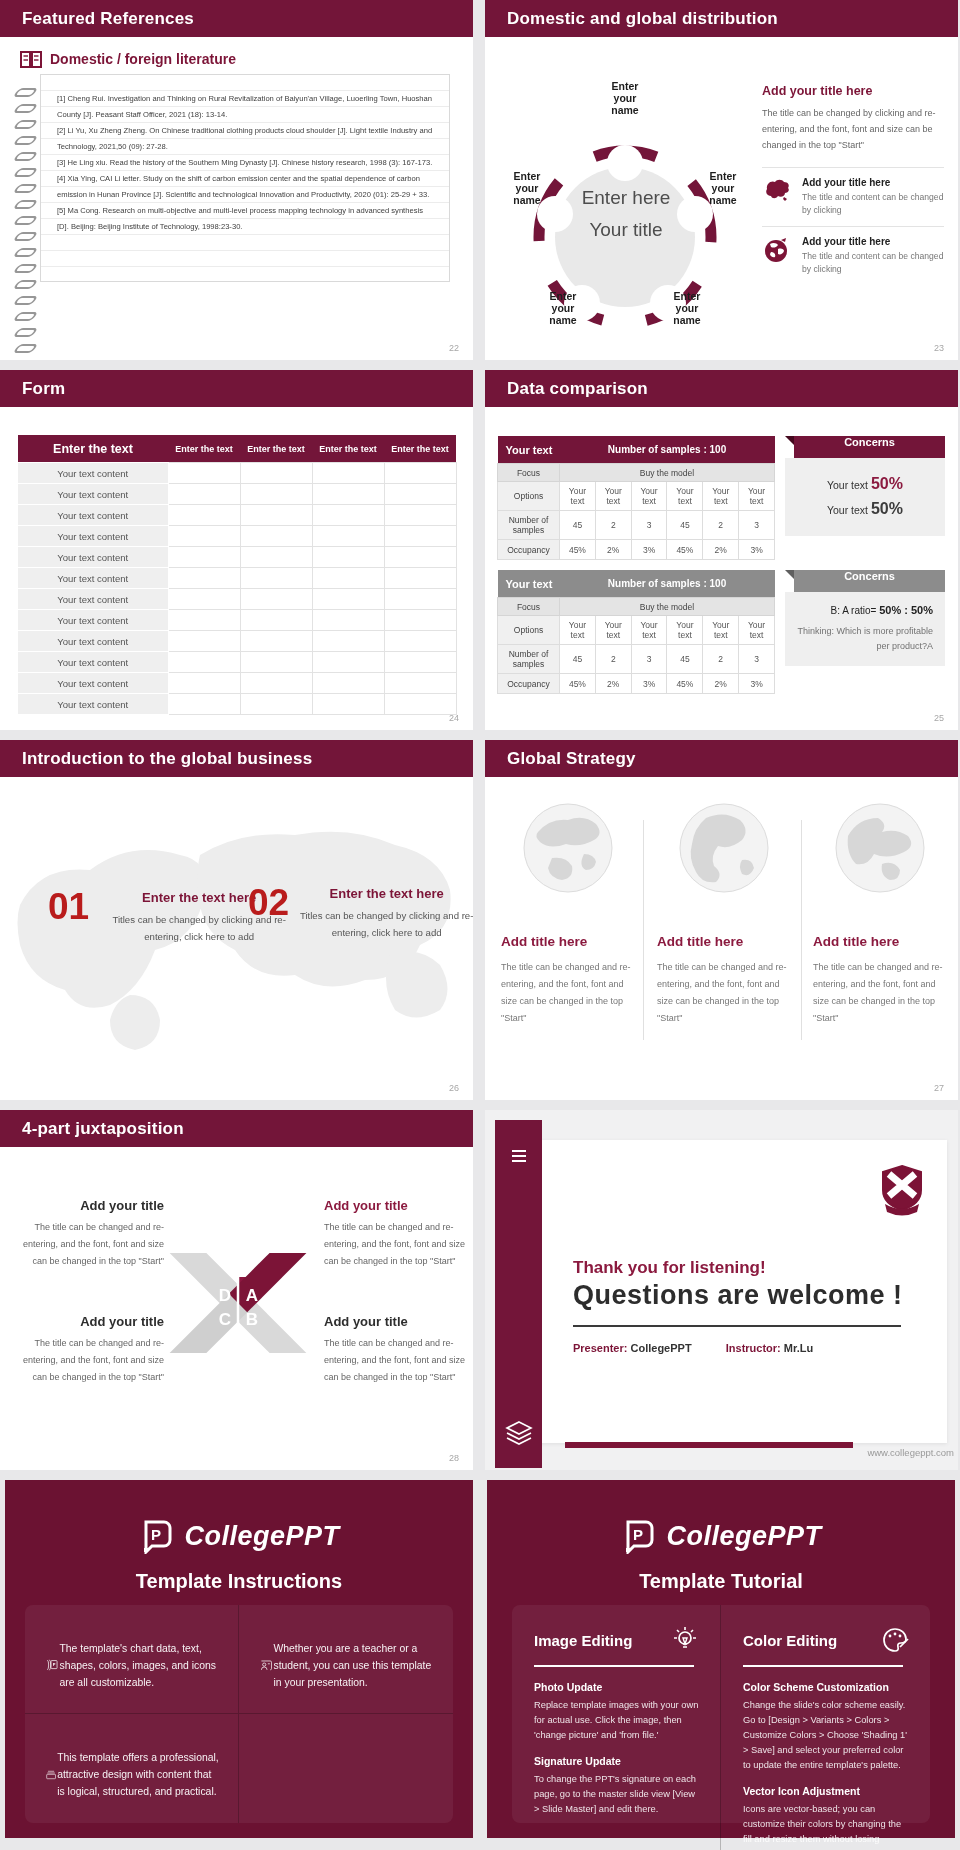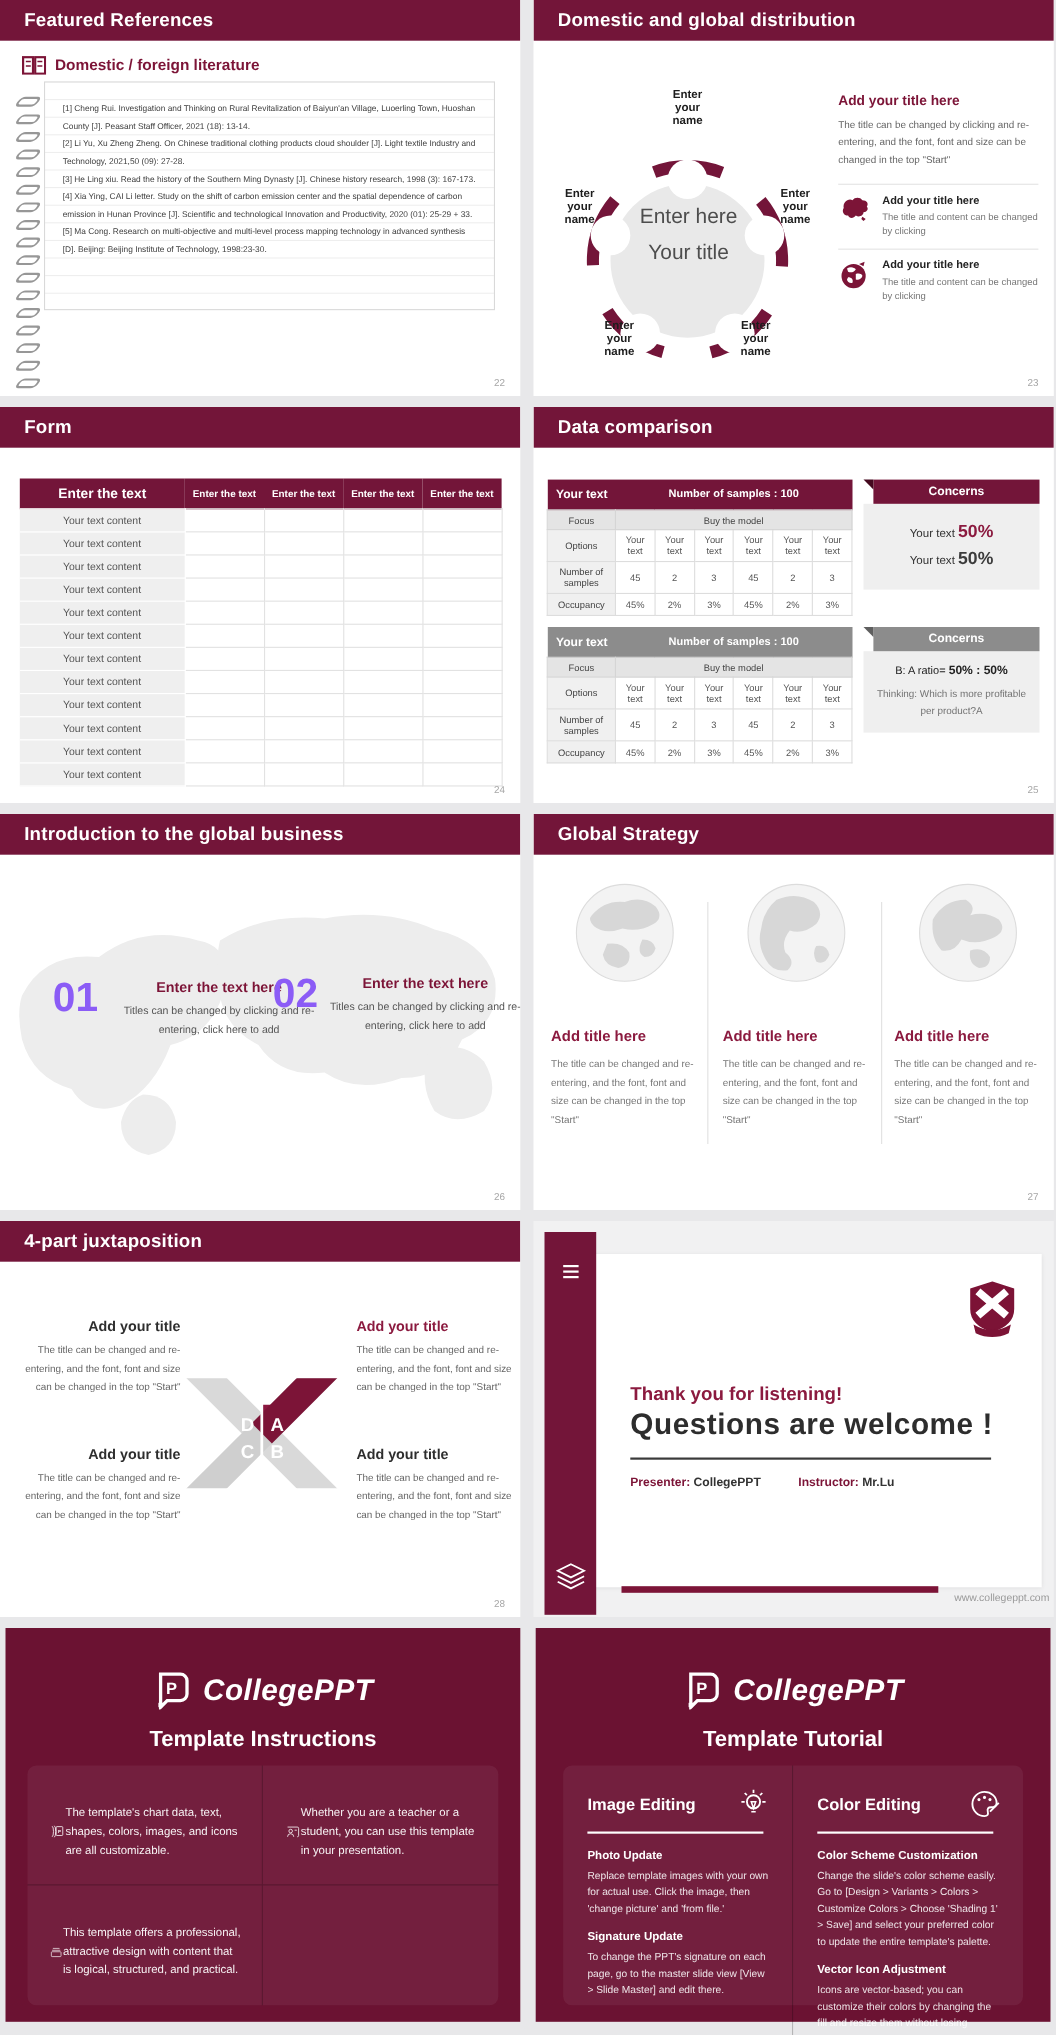--- a/index.html
+++ b/index.html
@@ -38,38 +38,38 @@
   .cmp{position:absolute;width:278px;table-layout:fixed;}
   .cmp th{color:#fff;height:25px;font-size:10px;font-weight:bold;}
   .cmp .hl{text-align:left;padding-left:8px;font-size:11px;}
   .cmp.t1 th{background:#731539;}
   .cmp.t2 th{background:#8c8c8c;}
   .cmp td{border:1px solid #ddd;font-size:8.5px;color:#555;text-align:center;height:26px;}
   .cmp td.lab{background:#f0f0f0;font-size:8.5px;color:#444;}
   .cmp tr.sub td{background:#e4e4e4;height:15px;border:1px solid #d5d5d5;color:#444;}
   .cmp tr.occ td{height:17px;}
   .concerns{position:absolute;width:160px;}
-  .concerns .ch{margin-left:9px;height:22px;color:#fff;font-weight:bold;font-size:11px;display:flex;align-items:center;justify-content:center;position:relative;}
+  .concerns .ch{margin-left:9px;height:22px;color:#fff;font-weight:bold;font-size:11px;display:flex;justify-content:center;position:relative;}
   .concerns.c1 .ch{background:#731539;}
   .concerns.c2 .ch{background:#8c8c8c;}
   .concerns .fold{position:absolute;left:-9px;top:0;width:0;height:0;border-style:solid;}
   .concerns.c1 .fold{border-width:0 9px 9px 0;border-color:transparent #45091f transparent transparent;}
   .concerns.c2 .fold{border-width:0 9px 9px 0;border-color:transparent #5f5f5f transparent transparent;}
   .concerns .cbody{background:#efefef;padding:14px 10px;text-align:center;}
   .cline{font-size:10.5px;color:#333;line-height:24px;}
   .cline b.red{color:#8b1a3f;font-size:16px;}
   .cline b.dark{color:#3c3c3c;font-size:16px;}
-  .c2 .cbody{text-align:center;padding:12px 12px;}
+  .c2 .cbody{text-align:right;padding:12px 12px;}
   .ratio{font-size:10px;color:#222;margin:0 0 8px 0;}
   .ratio b{font-size:11px;}
   .think{font-size:9px;color:#737373;line-height:15px;margin:0;}
   
   .worldmap{position:absolute;left:0;top:45px;}
   .numitem{position:absolute;display:flex;gap:10px;}
-  .numitem .big{font-size:37px;font-weight:bold;color:#8b5cf6;line-height:37px;}
+  .numitem .big{font-size:37px;font-weight:bold;color:#b91c1c;line-height:37px;}
   .numitem .tt{font-size:13px;font-weight:bold;color:#7c1437;margin:2px 0 6px 0;}
   .numitem .tb{font-size:9.6px;color:#555;line-height:17px;margin:0;text-align:center;}
   
   .stratcol{position:absolute;top:62px;width:145px;text-align:left;}
   .stratcol .globe{display:block;margin:0 auto 40px auto;}
   .stratcol h4{font-size:13.5px;font-weight:bold;color:#8b1a3f;margin:0 0 10px 6px;}
   .stratcol p{font-size:9px;color:#777;line-height:17px;margin:0 0 0 6px;}
   .vdiv{position:absolute;top:80px;height:220px;width:1px;background:#e0e0e0;}
   
   .jux{position:absolute;width:150px;}

